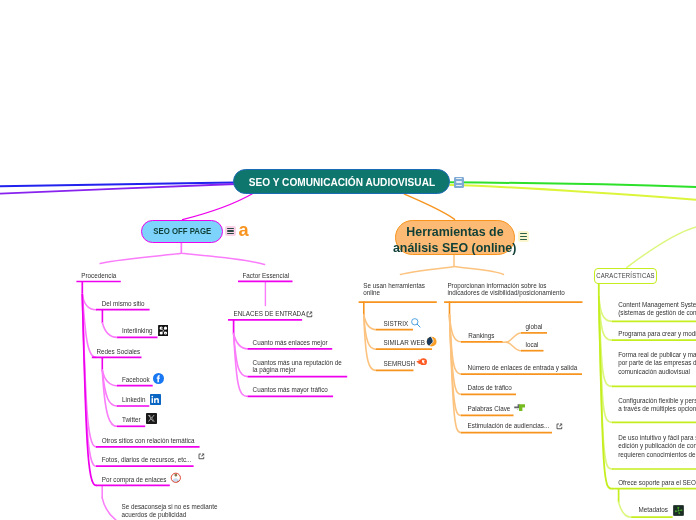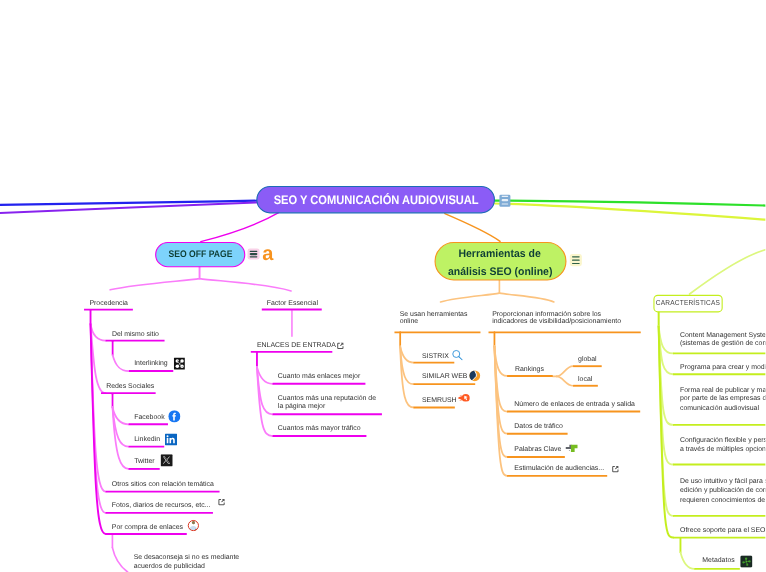--- a/index.html
+++ b/index.html
@@ -4,21 +4,21 @@
 <style>
   html,body{margin:0;padding:0;background:#fff;}
   body{width:696px;height:520px;overflow:hidden;
        font-family:"Liberation Sans",sans-serif;position:relative;
        -webkit-font-smoothing:antialiased;}
   #stage{position:absolute;left:0;top:0;width:696px;height:520px;overflow:hidden;background:#fff;}
   svg#links{position:absolute;left:0;top:0;width:696px;height:520px;}
   .lbl{position:absolute;white-space:pre;color:#313131;font-size:6.3px;line-height:8.4px;
        letter-spacing:0px;}
   .rootnode{position:absolute;box-sizing:border-box;display:flex;align-items:center;
-      justify-content:center;border-radius:40px;background:#8b5cf6;border:1.4px solid #1c6cb5;
+      justify-content:center;border-radius:40px;background:#0f766e;border:1.4px solid #1c6cb5;
       color:#fff;font-weight:bold;font-size:11.4px;letter-spacing:0px;white-space:nowrap;}
   .rootnode span{display:inline-block;transform:scaleX(.888) translateY(1.3px);transform-origin:center;}
   .pill span{display:inline-block;transform:scaleX(.90);transform-origin:center;}
   #node-tools span{transform:scaleX(.955) translateY(2.6px);}
   .pill{position:absolute;box-sizing:border-box;display:flex;flex-direction:column;
       align-items:center;justify-content:center;border-radius:40px;}
   .noteicon{position:absolute;box-sizing:border-box;display:flex;flex-direction:column;
       align-items:center;justify-content:center;border-radius:2.2px;gap:1.6px;}
   .noteicon i{display:block;height:1.3px;border-radius:1px;}
   .ic{position:absolute;display:block;line-height:0;font-size:0;}
@@ -133,22 +133,22 @@
     <span>SEO OFF PAGE</span>
   </div>
   <div class="noteicon" style="left:225.1px;top:225.7px;width:10.9px;height:10.7px;background:#f9d2e8;gap:1.5px;">
     <i style="width:6.4px;background:#2b4a44;"></i>
     <i style="width:6.4px;background:#2b4a44;"></i>
     <i style="width:6.4px;background:#2b4a44;"></i>
   </div>
   <div style="position:absolute;left:238.4px;top:222.2px;width:10px;height:16px;color:#f7931e;
               font-size:18.2px;font-weight:bold;line-height:16px;font-family:'Liberation Sans',sans-serif;">a</div>
 
-  <div class="pill" id="node-tools" style="left:394.5px;top:219.5px;width:120px;height:35px;background:#bef264;
-              border:1.5px solid #f7941e;color:#0f3f36;font-weight:bold;font-size:10px;
+  <div class="pill" id="node-tools" style="left:394.5px;top:219.5px;width:120px;height:35px;background:#fdba74;
+              border:1.5px solid #f7941e;color:#0f3f36;font-weight:bold;font-size:13px;
               line-height:16.2px;white-space:nowrap;text-align:center;">
     <span>Herramientas de</span>
     <span>análisis SEO (online)</span>
   </div>
   <div class="noteicon" style="left:518.1px;top:231px;width:11px;height:11.1px;background:#fbf6cd;gap:1.6px;">
     <i style="width:6.8px;background:#2e6148;"></i>
     <i style="width:6.8px;background:#2e6148;"></i>
     <i style="width:6.8px;background:#2e6148;"></i>
   </div>
 

